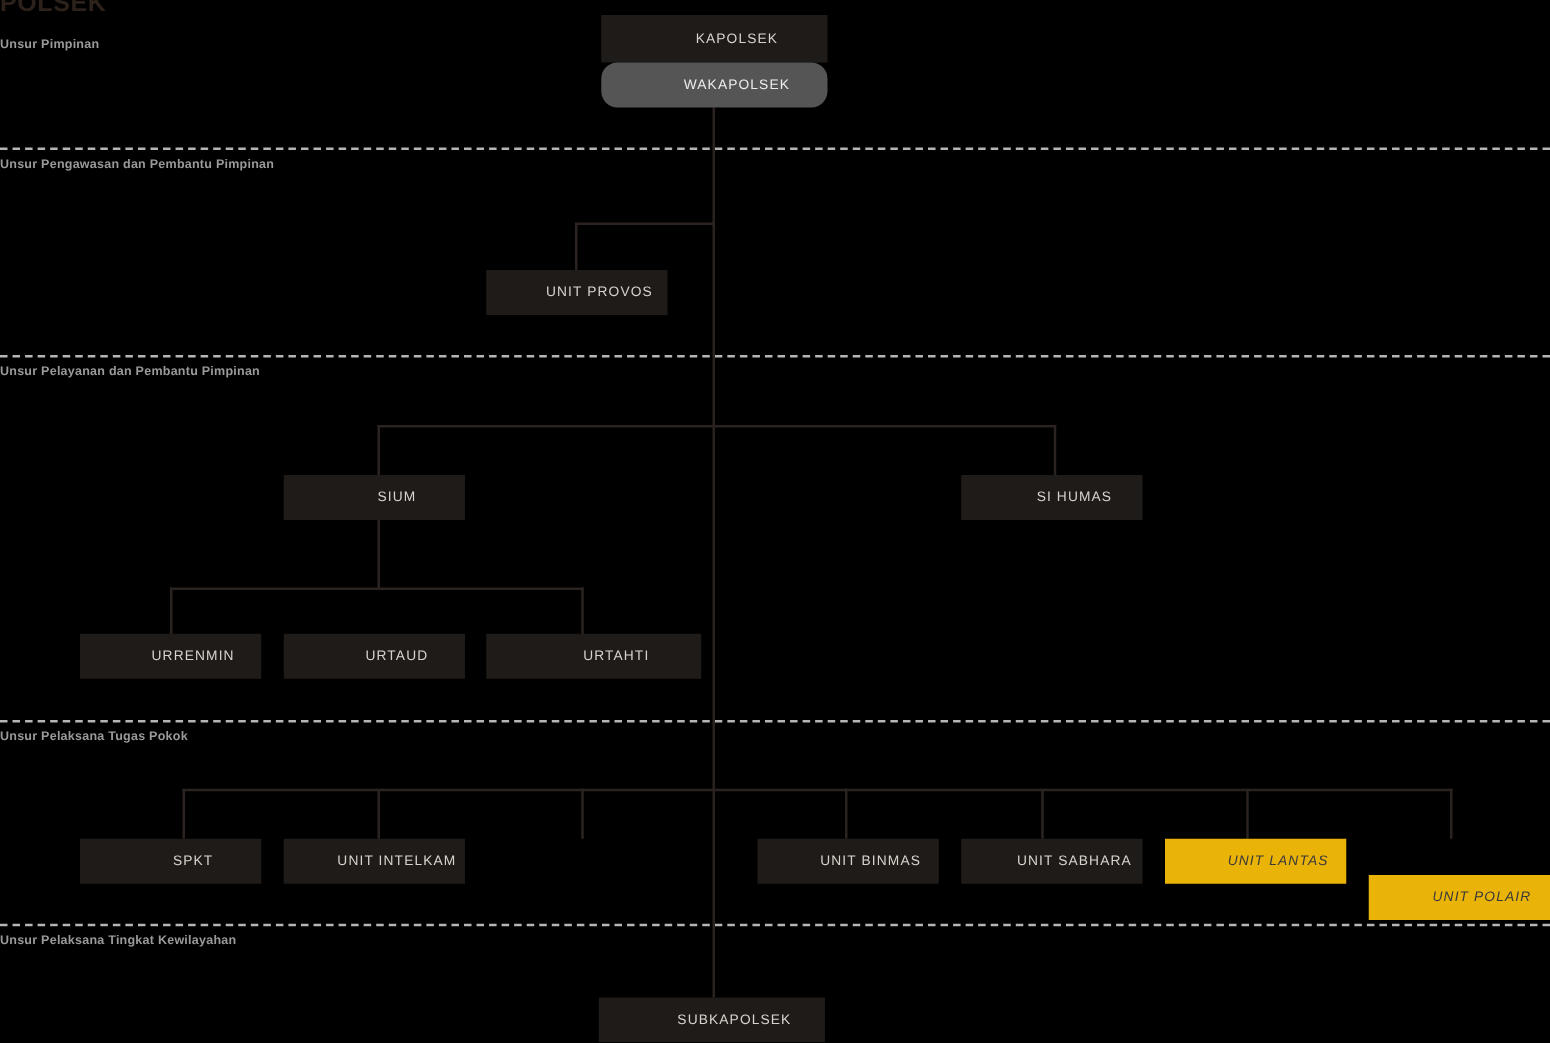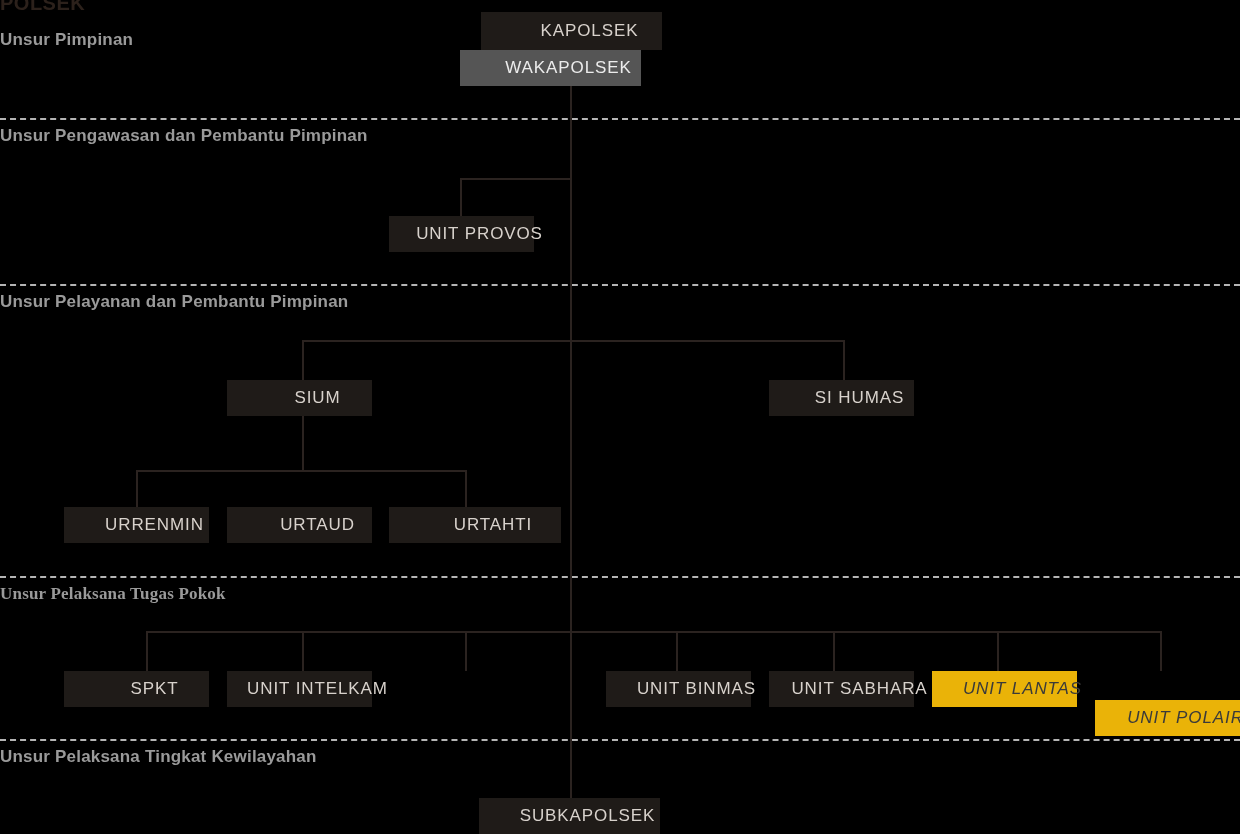--- a/index.html
+++ b/index.html
@@ -25,21 +25,21 @@
     font-weight: bold;
     letter-spacing: 0.5px;
     color: #2c211b;
     white-space: nowrap;
   }
 
   
   .section-label {
     position: absolute;
     left: 0px;
-    font-size: 17px;
+    font-size: 10px;
     font-weight: bold;
     color: #9a9a9a;
     letter-spacing: 0.2px;
     white-space: nowrap;
   }
 
   
   .divider {
     position: absolute;
     left: 0px;
@@ -48,21 +48,21 @@
     border-top: 2px dashed #b5b5b5;
   }
 
   
   .node {
     position: absolute;
     box-sizing: border-box;
     display: flex;
     align-items: center;
     justify-content: center;
-    font-size: 17px;
+    font-size: 11px;
     letter-spacing: 0.9px;
     text-align: center;
     white-space: nowrap;
     padding-left: 36px;
   }
   .node.dark   { background: #1f1b18; color: #d8d2cc; }
   .node.mid    { background: #555555; color: #ececec; }
   .node.light  { background: #eab308; color: #3a3a3a; font-style: italic; }
 
   
@@ -76,21 +76,21 @@
 </head>
 <body>
 
 <div id="chart-root">
 
   <div class="doc-title">POLSEK</div>
 
   <div class="section-label" style="top:30px;">Unsur Pimpinan</div>
   <div class="section-label" style="top:126px;">Unsur Pengawasan dan Pembantu Pimpinan</div>
   <div class="section-label" style="top:292px;">Unsur Pelayanan dan Pembantu Pimpinan</div>
-  <div class="section-label" style="top:584px;font-family:Liberation Serif, serif;">Unsur Pelaksana Tugas Pokok</div>
+  <div class="section-label" style="top:584px;">Unsur Pelaksana Tugas Pokok</div>
   <div class="section-label" style="top:747px;">Unsur Pelaksana Tingkat Kewilayahan</div>
 
   <div class="divider" style="top:118px;"></div>
   <div class="divider" style="top:284px;"></div>
   <div class="divider" style="top:576px;"></div>
   <div class="divider" style="top:739px;"></div>
 
   <div class="line v" style="left:570px; top:86px;  height:712px;"></div>
 
   <div class="line h" style="left:460px; top:178px; width:112px;"></div>
@@ -108,21 +108,21 @@
   <div class="line h" style="left:146px; top:631px; width:1016px;"></div>
   <div class="line v" style="left:146px; top:631px; height:40px;"></div>
   <div class="line v" style="left:302px; top:631px; height:40px;"></div>
   <div class="line v" style="left:465px; top:631px; height:40px;"></div>
   <div class="line v" style="left:676px; top:631px; height:40px;"></div>
   <div class="line v" style="left:833px; top:631px; height:40px;"></div>
   <div class="line v" style="left:997px; top:631px; height:40px;"></div>
   <div class="line v" style="left:1160px; top:631px; height:40px;"></div>
 
   <div class="node dark" style="left:481px; top:12px;  width:181px; height:38px;">KAPOLSEK</div>
-  <div class="node mid" style="left:460px; top:50px;  width:181px; height:36px;">WAKAPOLSEK</div>
+  <div class="node mid" style="left:481px; top:50px;  width:181px; height:36px;border-radius:13px;">WAKAPOLSEK</div>
 
   <div class="node dark" style="left:389px; top:216px; width:145px; height:36px;">UNIT PROVOS</div>
 
   <div class="node dark" style="left:227px; top:380px; width:145px; height:36px;">SIUM</div>
   <div class="node dark" style="left:769px; top:380px; width:145px; height:36px;">SI HUMAS</div>
 
   <div class="node dark" style="left:64px;  top:507px; width:145px; height:36px;">URRENMIN</div>
   <div class="node dark" style="left:227px; top:507px; width:145px; height:36px;">URTAUD</div>
   <div class="node dark" style="left:389px; top:507px; width:172px; height:36px;">URTAHTI</div>
 

